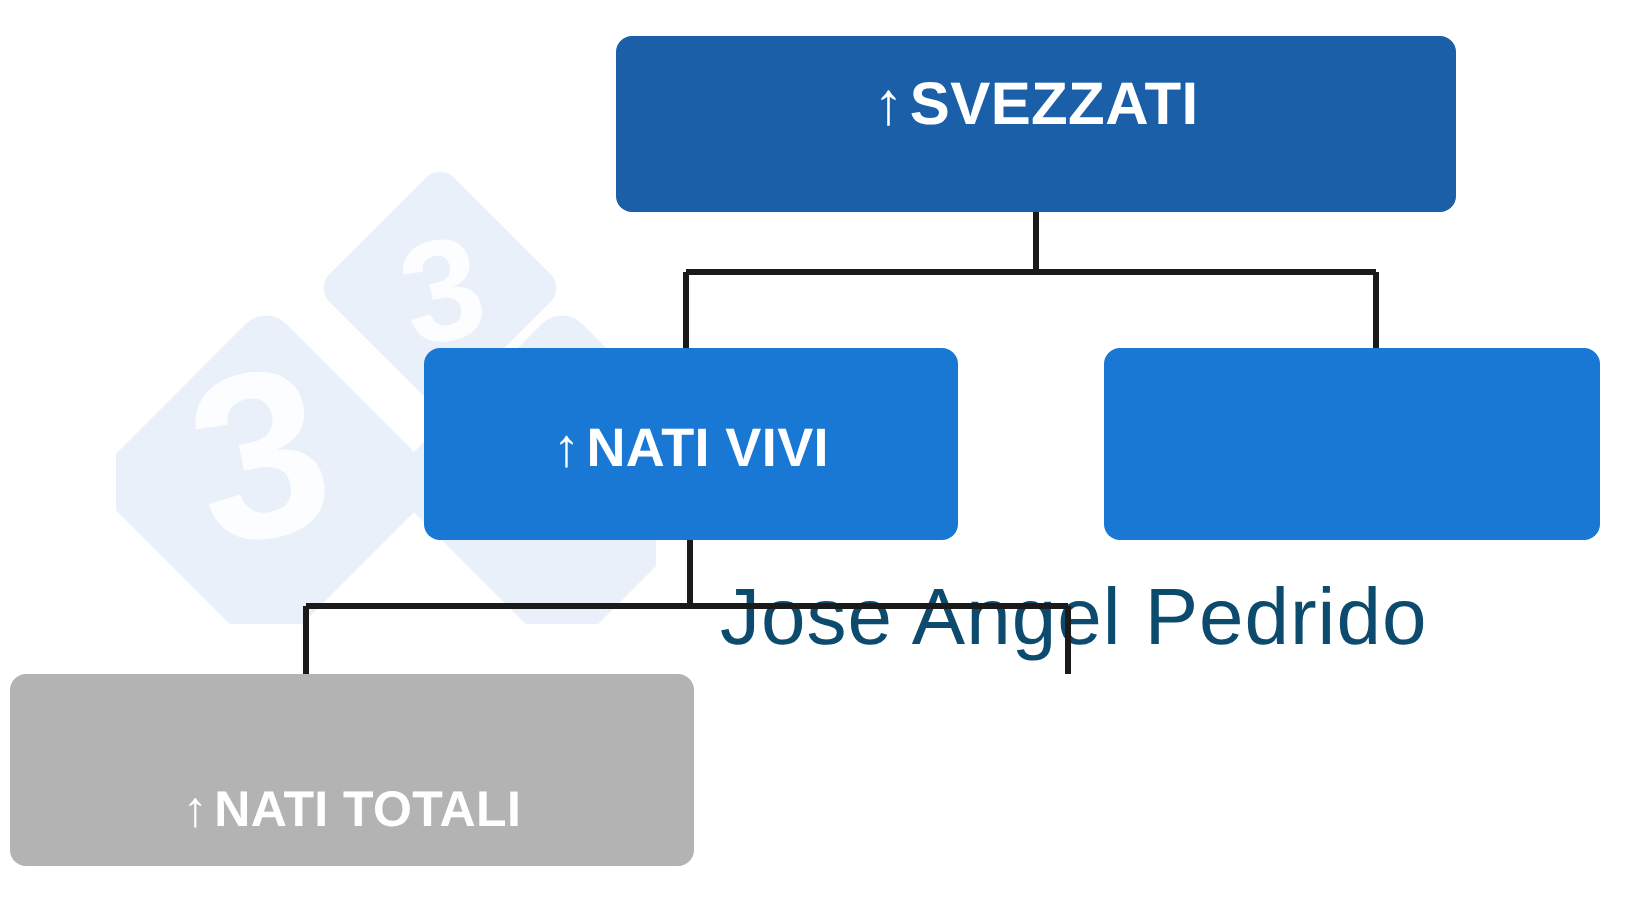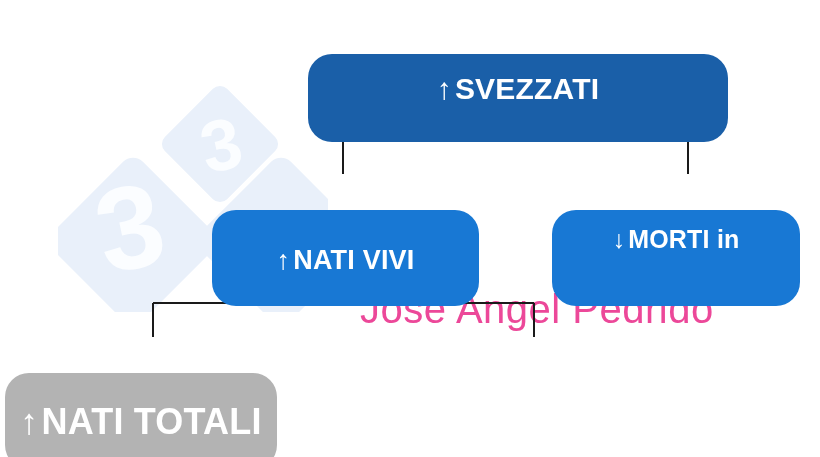--- a/index.html
+++ b/index.html
@@ -26,21 +26,21 @@
     width: 270px;
     height: 230px;
     pointer-events: none;
   }
   #watermark-text {
     position: absolute;
     left: 360px;
     top: 286px;
     width: 440px;
     height: 46px;
-    color: #ec4899;
+    color: #0c4a6e;
     font-size: 40px;
     font-weight: 400;
     letter-spacing: 0.5px;
     line-height: 46px;
     white-space: nowrap;
     pointer-events: none;
     font-family: "Liberation Sans", sans-serif;
   }
 
   
@@ -50,32 +50,31 @@
     top: 0;
     width: 820px;
     height: 457px;
     pointer-events: none;
   }
 
   
   .node {
     position: absolute;
     box-sizing: border-box;
-    border-radius: 24px;
+    border-radius: 8px;
     display: flex;
     align-items: center;
     justify-content: center;
     text-align: center;
     color: #ffffff;
     font-weight: bold;
     font-family: "Liberation Sans", sans-serif;
     line-height: 1.12;
     letter-spacing: 0.2px;
     padding: 14px 10px;
-    margin-top: 36px;
   }
   .node .arrow {
     font-weight: 400;
     display: inline-block;
     padding-right: 3px;
   }
   .node .label-line {
     display: block;
   }
 
@@ -105,25 +104,25 @@
     width: 248px;
     height: 96px;
     background: #1878d4;
     font-size: 25px;
     align-items: flex-start;
     padding-top: 15px;
   }
   #node-nati-totali {
     left: 5px;
     top: 337px;
-    width: 272px;
+    width: 342px;
     height: 96px;
     background: #b3b3b3;
-    font-size: 36px;
-    align-items: center;
+    font-size: 25px;
+    align-items: flex-end;
     padding-top: 17px;
   }
   #node-nati-morti {
     left: 386px;
     top: 337px;
     width: 297px;
     height: 96px;
     background: #b3b3b3;
     font-size: 27px;
     align-items: flex-start;
@@ -173,21 +172,20 @@
   <div class="node" id="node-svezzati">
     <span><span class="arrow">↑</span><span>SVEZZATI</span></span>
   </div>
 
   <div class="node" id="node-nati-vivi">
     <span><span class="arrow">↑</span><span>NATI VIVI</span></span>
   </div>
 
   <div class="node" id="node-morti-lattazione">
     <span>
-      <span class="label-line"><span class="arrow">↓</span><span>MORTI in</span></span>
     </span>
   </div>
 
   <div class="node" id="node-nati-totali">
     <span><span class="arrow">↑</span><span>NATI TOTALI</span></span>
   </div>
 
 
 </div>
 

